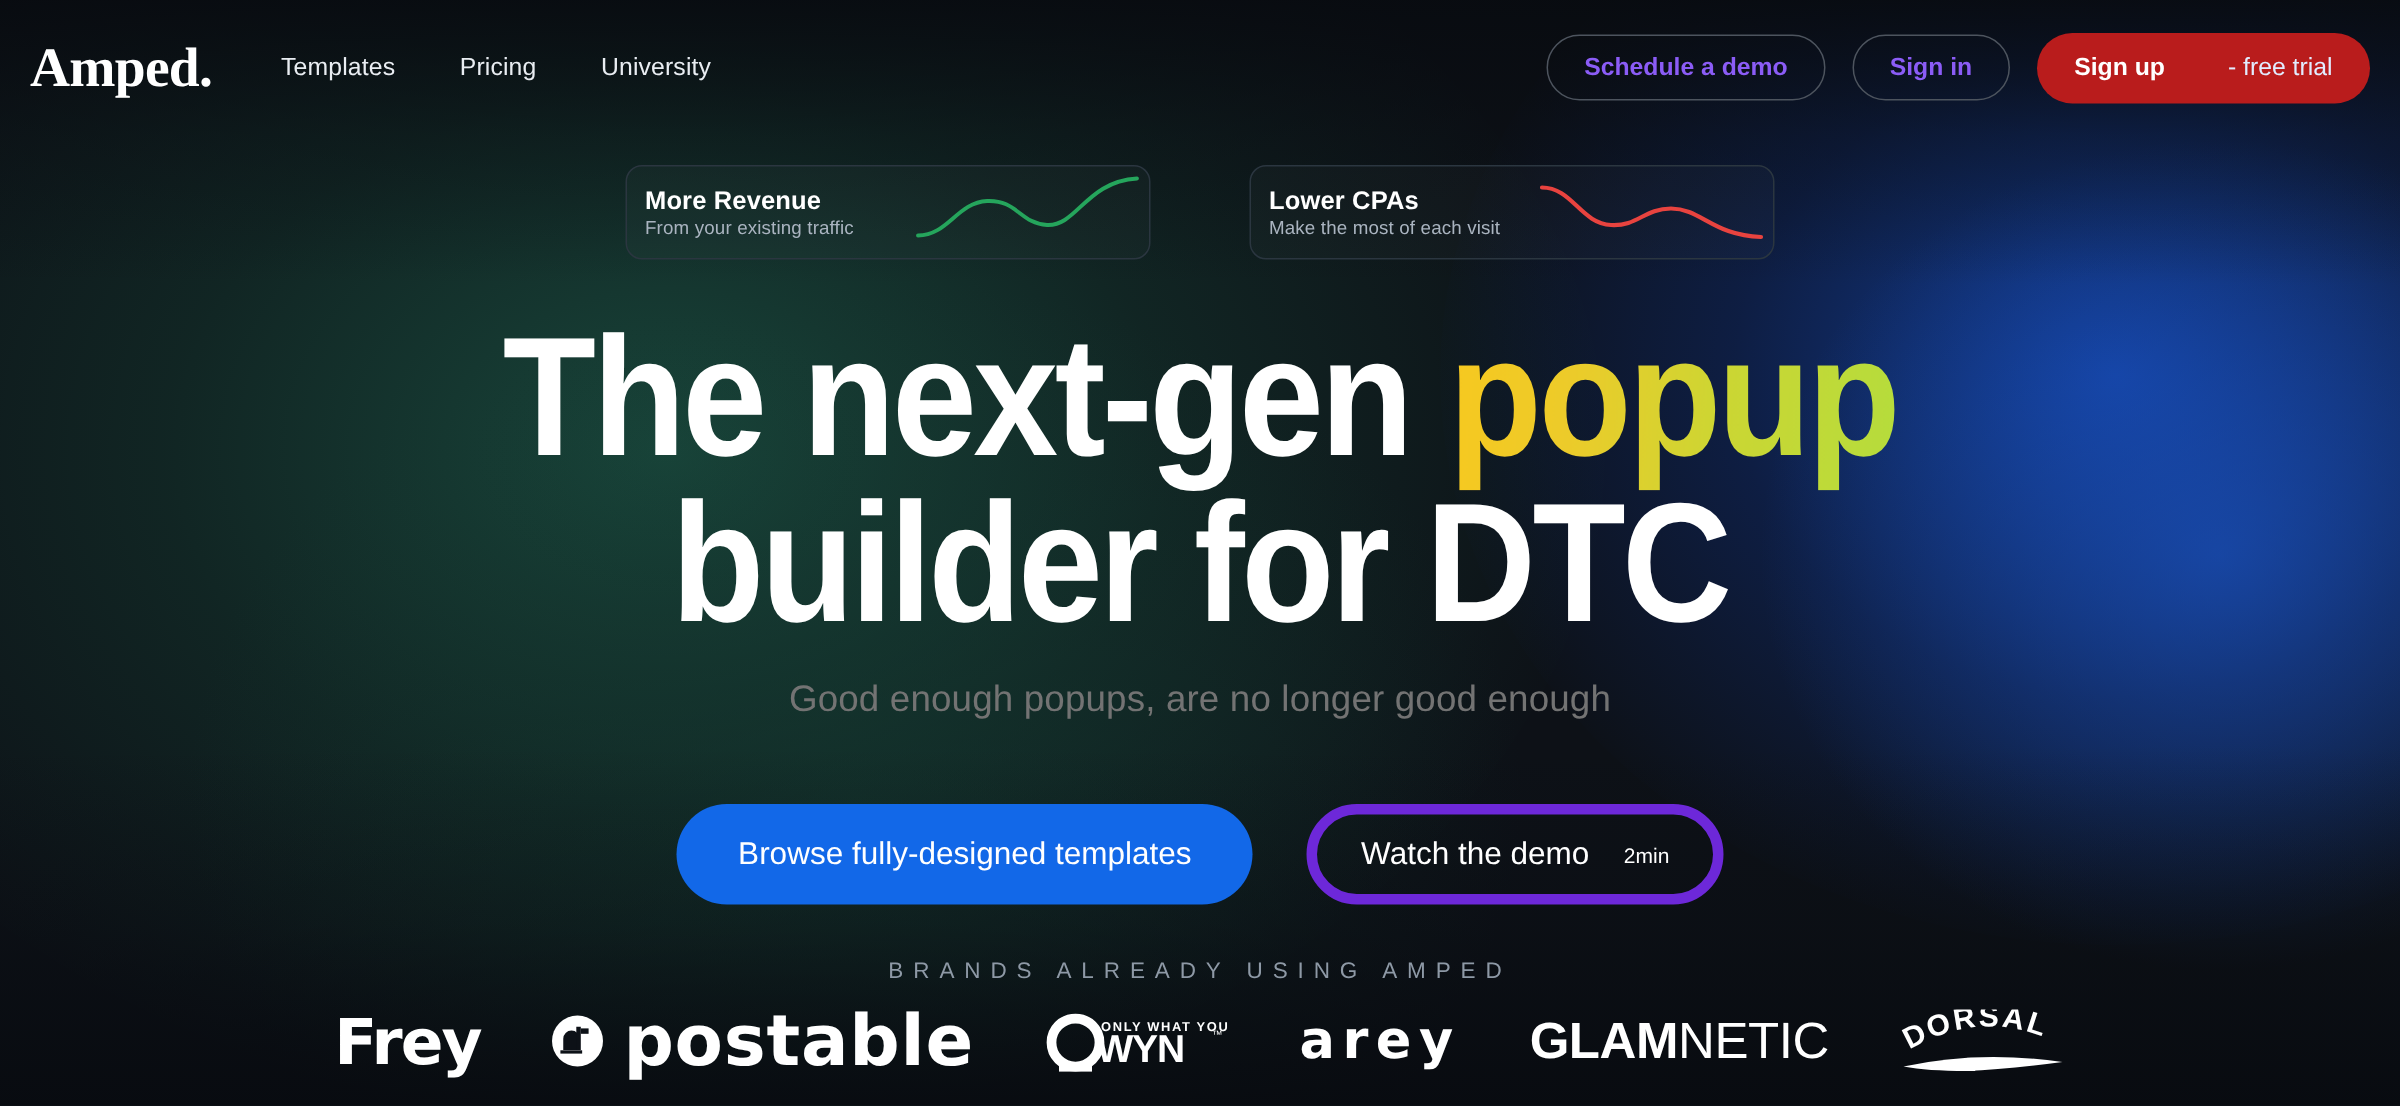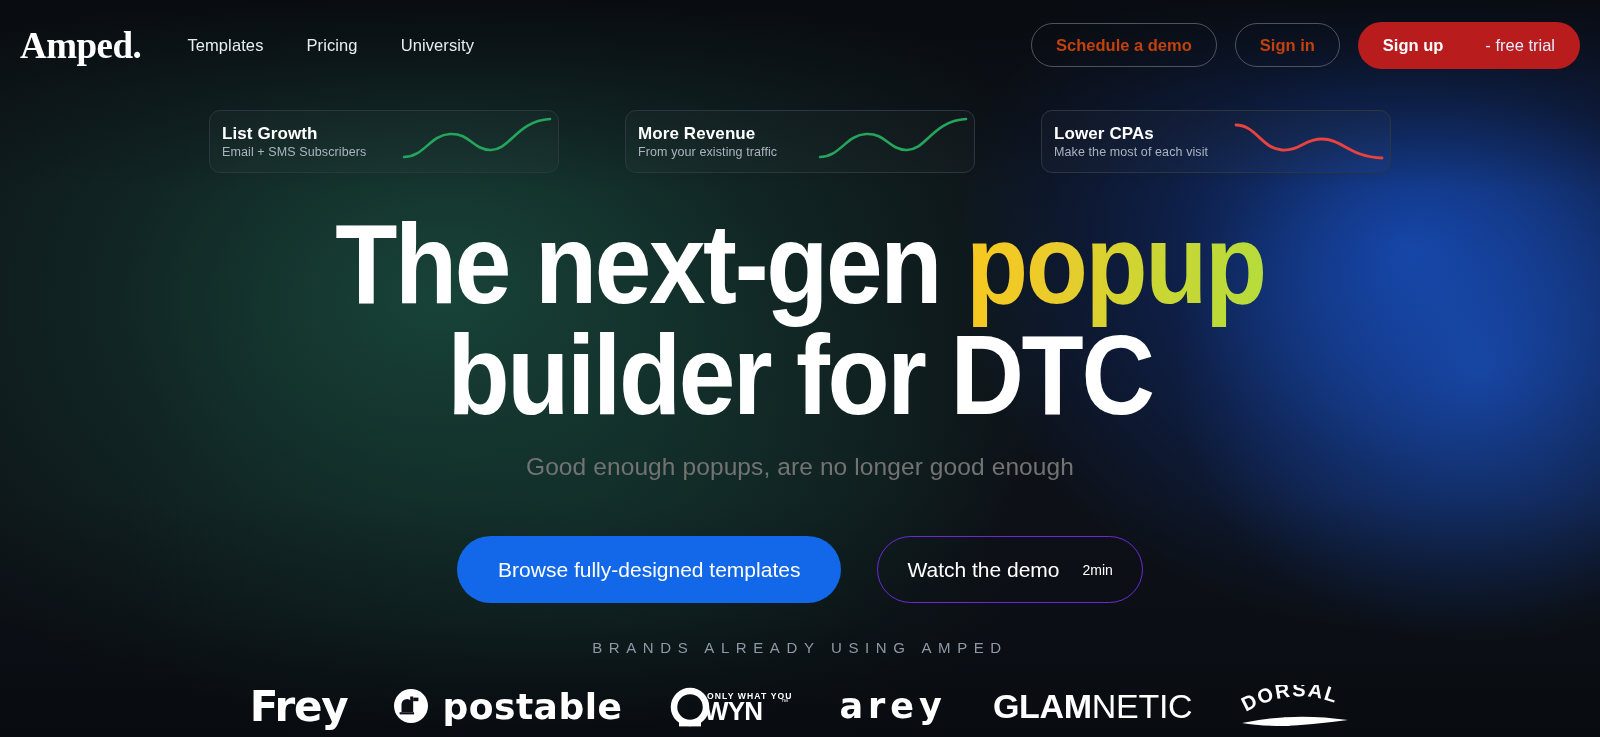--- a/index.html
+++ b/index.html
@@ -50,21 +50,21 @@
   .nav-links{ display:flex; gap:43px; }
   .nav-link{
     font-size:16.5px; color:#e9edf2; text-decoration:none; letter-spacing:.1px;
   }
   .nav-right{ margin-left:auto; display:flex; align-items:center; gap:18px; }
   .btn{
     border-radius:999px; font-size:16.5px; display:flex; align-items:center; justify-content:center;
     white-space:nowrap; cursor:pointer; border:none;
   }
   .btn-outline{
-    border:1px solid #4d545e; background:transparent; color:#c2410c;
+    border:1px solid #4d545e; background:transparent; color:#8b5cf6;
     padding:0 24px; height:44px; font-weight:600;
   }
   .btn-primary{
     background:#b91c1c; color:#fff; padding:0 25px; height:47px; gap:6px;
   }
   .btn-primary .bold{ font-weight:700; }
   .btn-primary .light{ font-weight:400; color:#e2ecff;margin-left:36px; }
 
   
   .cards{ display:flex; gap:66px; padding:32px 0 0 0; justify-content:center; }
@@ -92,39 +92,39 @@
   .subhead{
     margin-top:23px; font-size:24.5px; color:#737373; font-weight:400; letter-spacing:.1px;
   }
   .ctas{ margin-top:55px; display:flex; justify-content:center; align-items:center; gap:36px; }
   .cta-primary{
     background:#1268e8; color:#fff; border-radius:999px;
     height:67px; padding:0 41px; font-size:21px; font-weight:400;
     display:flex; align-items:center; justify-content:center; cursor:pointer; border:none;
   }
   .cta-secondary{
-    border:1px solid #6d28d9; background:transparent; color:#fff; border-radius:999px;
+    border:7px solid #6d28d9; background:transparent; color:#fff; border-radius:999px;
     height:67px; padding:0 29px; font-size:21px; gap:23px;
     display:flex; align-items:center; justify-content:center; cursor:pointer;
   }
   .cta-secondary .dur{ font-size:14px; color:#fff; }
 
   
   .brands-label{
     margin-top:36px; text-align:center; font-size:15px; color:#8e99a6;
     letter-spacing:6.6px; font-weight:400;
   }
   .brands{
-    margin-top:20px; display:flex; justify-content:center; align-items:center; gap:46px;
+    margin-top:8px; display:flex; justify-content:center; align-items:center; gap:46px;
     height:60px;
   }
   .brand{ display:flex; align-items:center; color:#fff; }
   .brand-frey{ font-size:42px; font-weight:800; letter-spacing:-1.2px; font-family:"DejaVu Sans", sans-serif; }
   .brand-postable{ display:flex; align-items:center; gap:13px; }
-  .brand-postable .word{ font-size:36px; font-weight:700; letter-spacing:.5px; font-family:"DejaVu Sans", sans-serif; }
+  .brand-postable .word{ font-size:47px; font-weight:700; letter-spacing:.5px; font-family:"DejaVu Sans", sans-serif; }
   .brand-arey{ font-size:35px; font-weight:700; letter-spacing:5px; font-family:"DejaVu Sans", sans-serif; }
   .brand-glam{ font-size:34px; letter-spacing:-.3px; }
   .brand-glam .b{ font-weight:800; }
   .brand-glam .l{ font-weight:300; }
 </style>
 </head>
 <body>
 
 <div id="bg-layer">
   <div class="glow glow-green"></div>
@@ -148,29 +148,20 @@
       <button class="btn btn-outline">Sign in</button>
       <button class="btn btn-primary">
         <span class="bold">Sign up</span>
         <span class="light">- free trial</span>
       </button>
     </div>
   </nav>
 
   <div class="cards">
 
-    <div class="card">
-      <div class="card-txt">
-        <div class="card-title">List Growth</div>
-        <div class="card-sub">Email + SMS Subscribers</div>
-      </div>
-      <svg class="spark" viewBox="0 0 150 63" preserveAspectRatio="none">
-        <path d="M2,46 C22,46 28,24 48,23 C68,22 70,38 88,39 C108,40 114,10 148,8" fill="none" stroke="#25a55c" stroke-width="2.6" stroke-linecap="round"></path>
-      </svg>
-    </div>
 
     <div class="card">
       <div class="card-txt">
         <div class="card-title">More Revenue</div>
         <div class="card-sub">From your existing traffic</div>
       </div>
       <svg class="spark" viewBox="0 0 150 63" preserveAspectRatio="none">
         <path d="M2,46 C22,46 28,24 48,23 C68,22 70,38 88,39 C108,40 114,10 148,8" fill="none" stroke="#25a55c" stroke-width="2.6" stroke-linecap="round"></path>
       </svg>
     </div>

